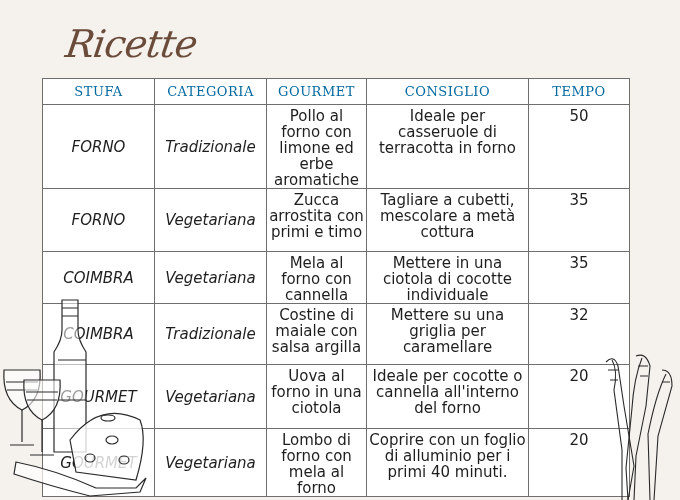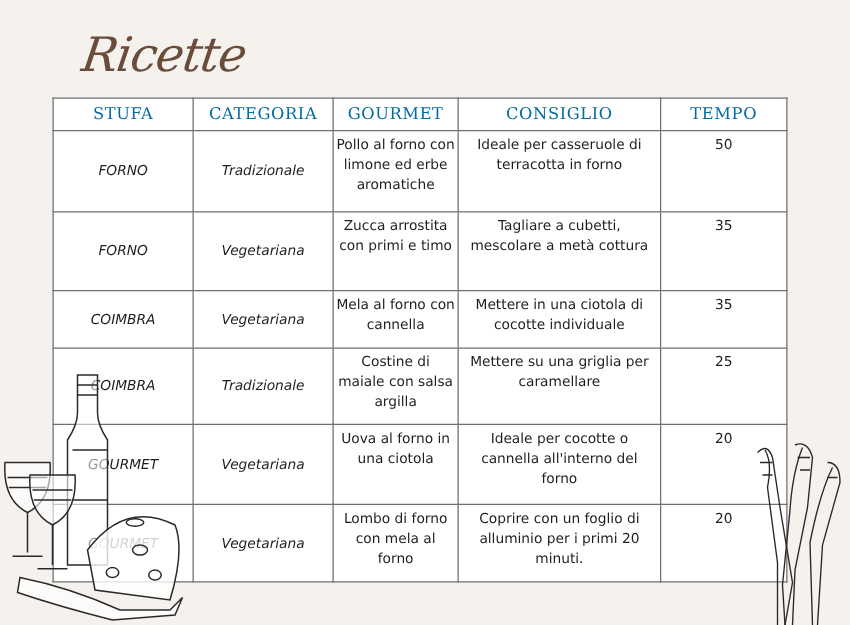--- a/index.html
+++ b/index.html
@@ -20,21 +20,21 @@
       table-layout:fixed;
     }
     .tbl th, .tbl td {
       border:1px solid #6e6e6e; padding:0 2px; text-align:center;
       color:#1e1e1e;
     }
     .tbl th {
       font-family:"DejaVu Serif", serif; font-weight:normal;
       font-size:13px; height:25px; color:#0369a1; letter-spacing:0.5px;
     }
-    .tbl td { font-size:11px; line-height:16px; }
+    .tbl td { font-size:15px; line-height:16px; }
     .tbl td.mid { vertical-align:middle;font-style:italic; }
     .tbl td.top { vertical-align:top; padding-top:3px; }
     .deco { position:absolute; pointer-events:none; }
   </style>
 </head>
 <body>
 
 <div class="title">Ricette</div>
 
 <table class="tbl">
@@ -74,34 +74,34 @@
       <td class="mid">Vegetariana</td>
       <td class="top">Mela al forno con cannella</td>
       <td class="top">Mettere in una ciotola di cocotte individuale</td>
       <td class="top">35</td>
     </tr>
     <tr style="height:61px">
       <td class="mid">COIMBRA</td>
       <td class="mid">Tradizionale</td>
       <td class="top">Costine di maiale con salsa argilla</td>
       <td class="top">Mettere su una griglia per caramellare</td>
-      <td class="top">25</td>
+      <td class="top">32</td>
     </tr>
     <tr style="height:64px">
       <td class="mid">GOURMET</td>
       <td class="mid">Vegetariana</td>
       <td class="top">Uova al forno in una ciotola</td>
       <td class="top">Ideale per cocotte o cannella all'interno del forno</td>
       <td class="top">20</td>
     </tr>
     <tr style="height:62px">
       <td class="mid">GOURMET</td>
       <td class="mid">Vegetariana</td>
       <td class="top">Lombo di forno con mela al forno</td>
-      <td class="top">Coprire con un foglio di alluminio per i primi 20 minuti.</td>
+      <td class="top">Coprire con un foglio di alluminio per i primi 40 minuti.</td>
       <td class="top">20</td>
     </tr>
   </tbody>
 </table>
 
 <svg class="deco" style="left:0;top:290px" width="160" height="210" viewBox="0 0 160 210" fill="none" stroke="#2a2a2a" stroke-width="1.2">
 
   <path d="M62 10 h16 v30 q0 10 8 22 v100 h-32 v-100 q8 -12 8 -22z" fill="rgba(255,255,255,0.55)"></path>
   <path d="M62 18 h16 M62 26 h16 M58 70 h28 M58 110 h28"></path>
 

